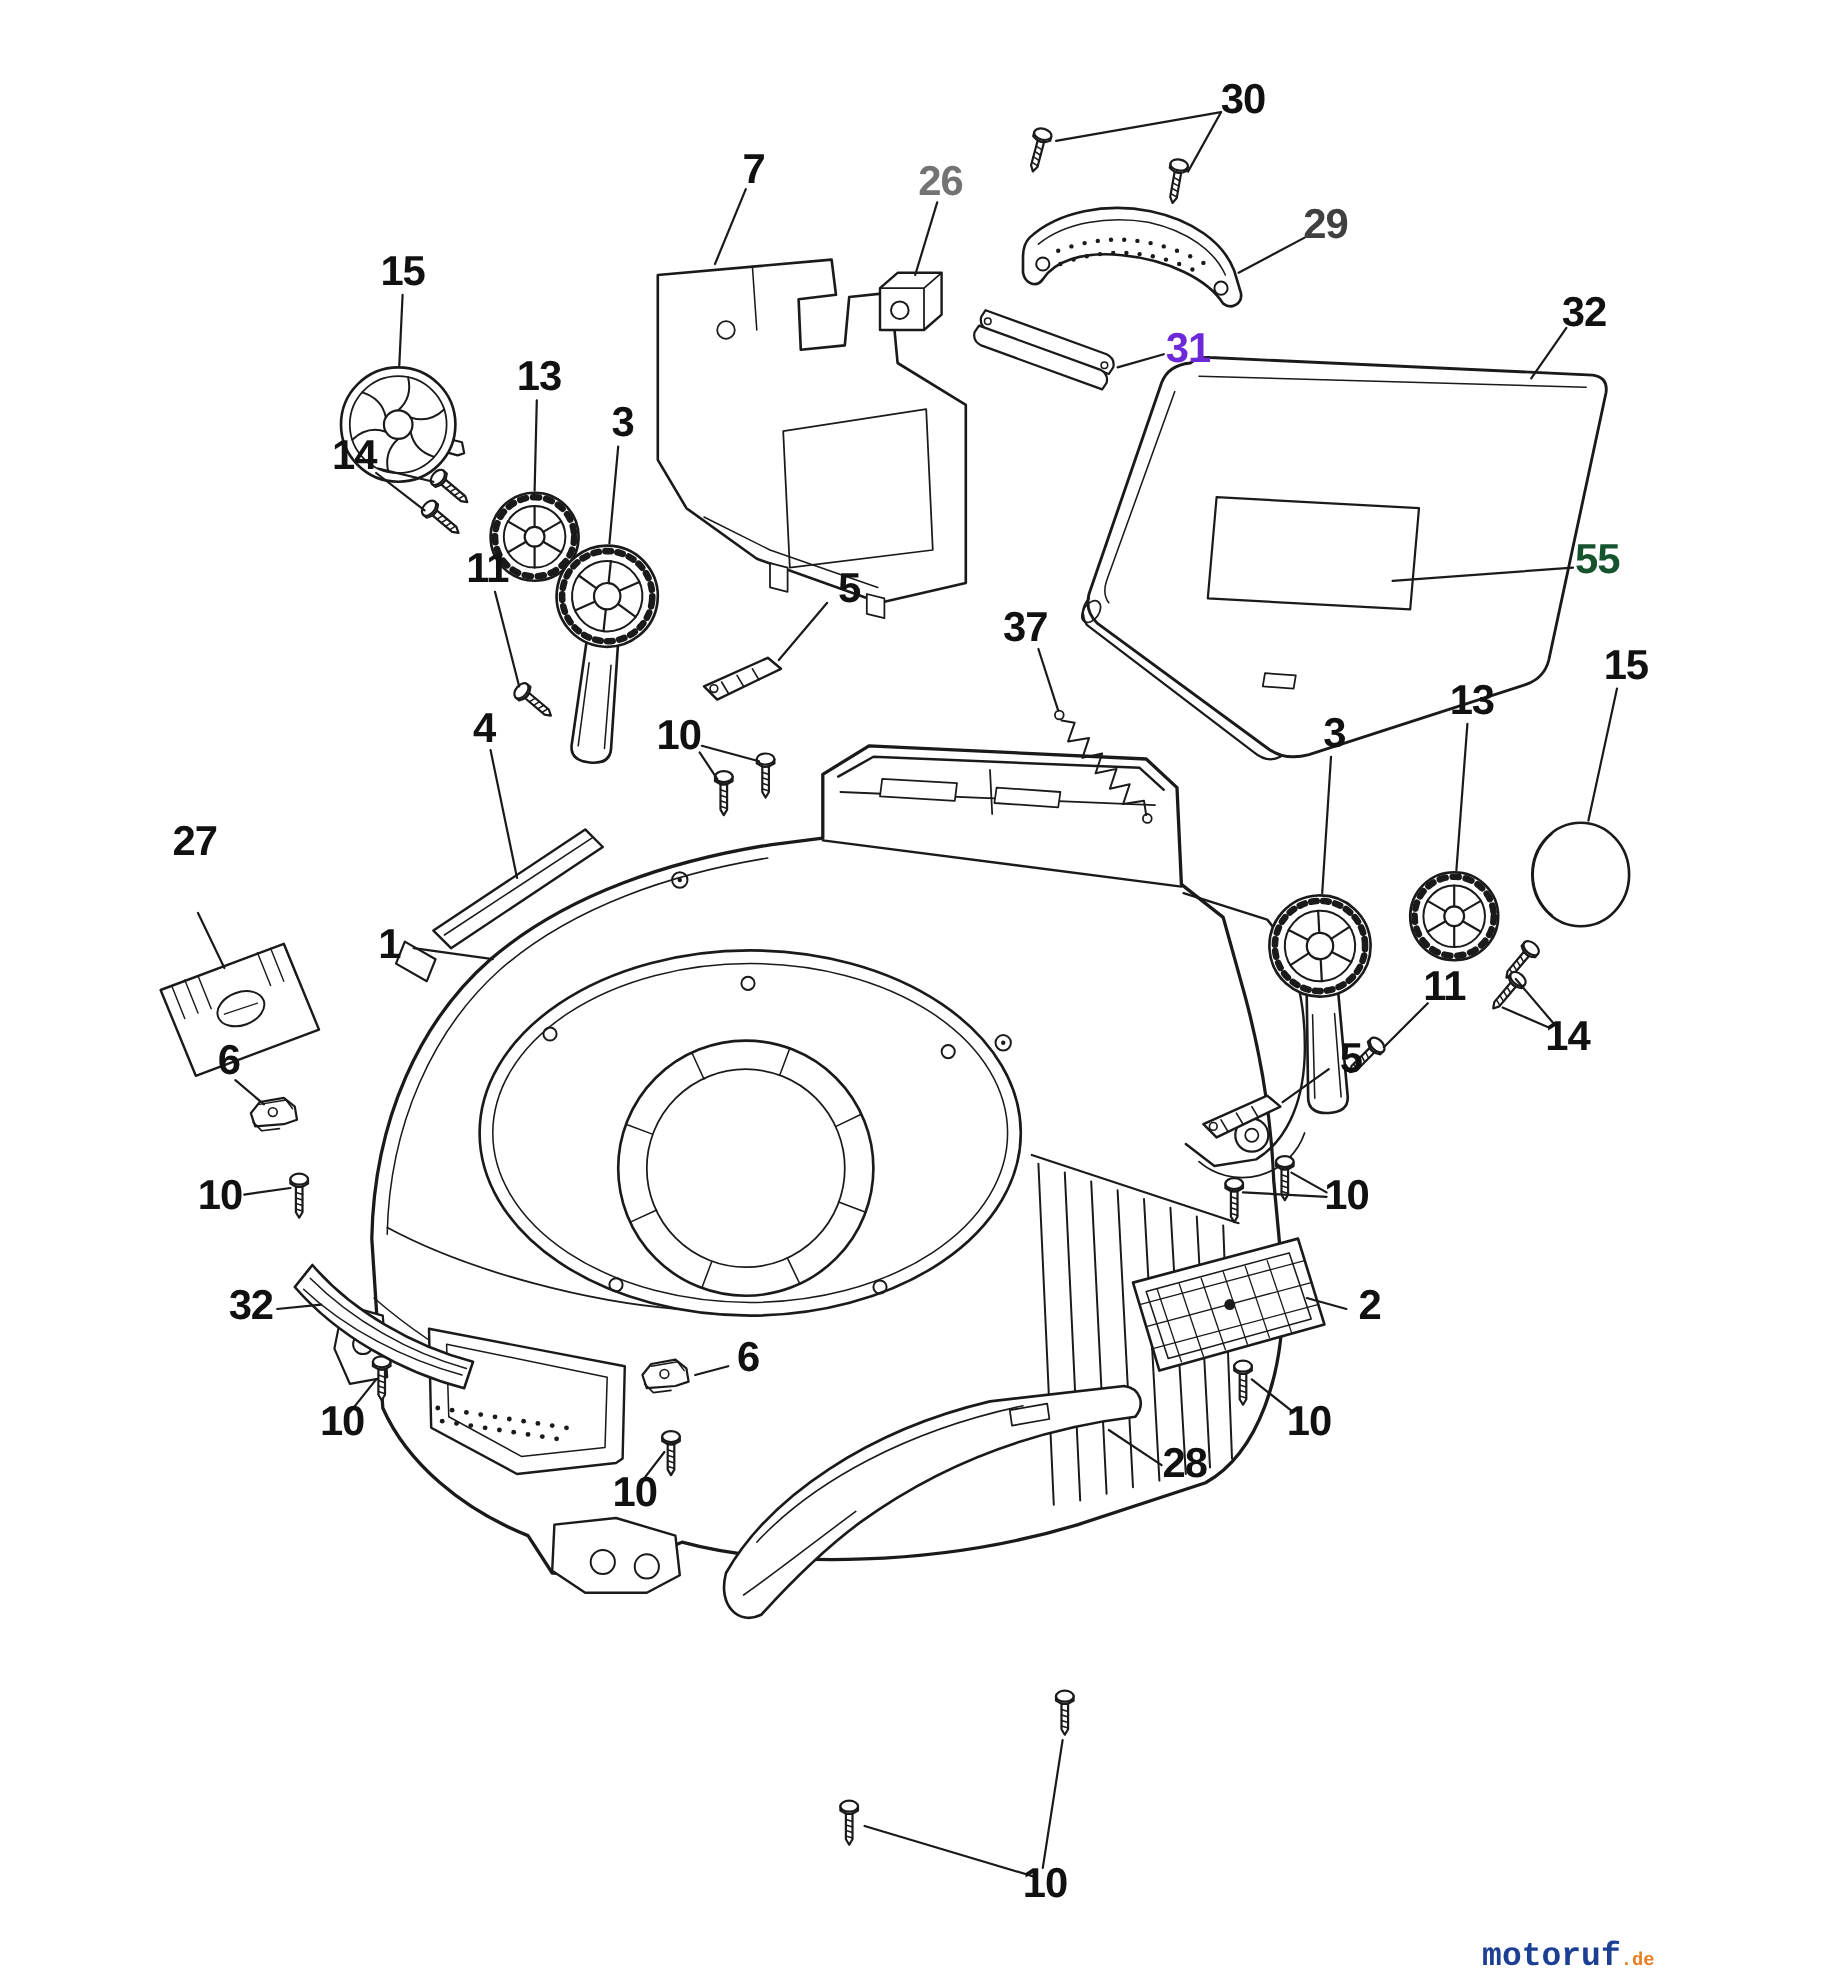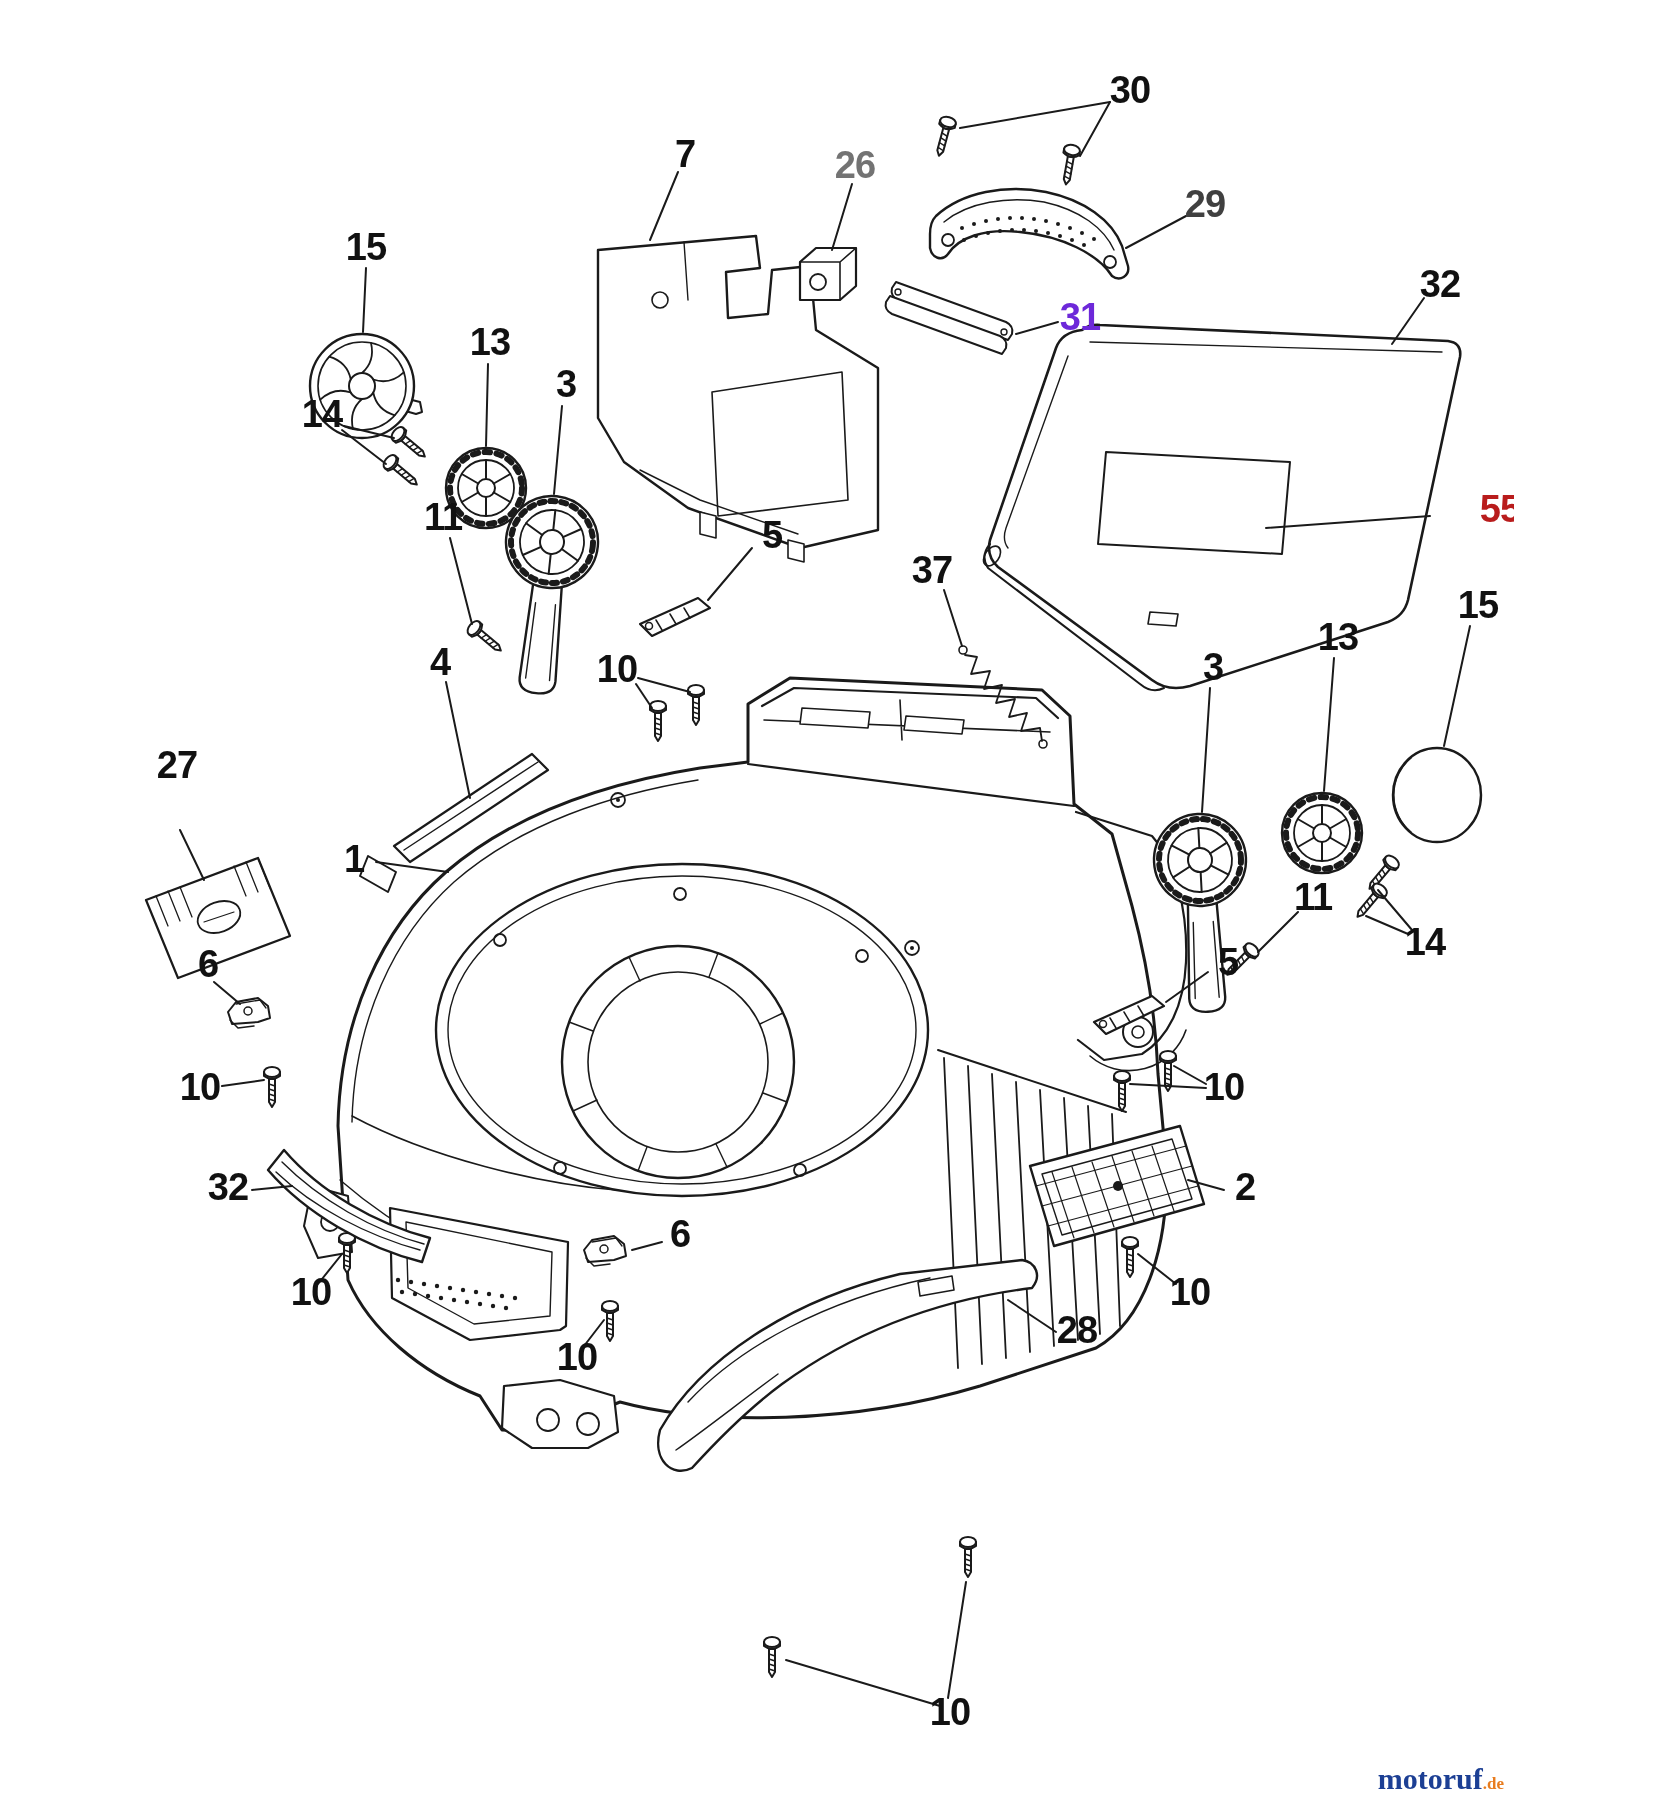--- a/index.html
+++ b/index.html
@@ -11,21 +11,21 @@
   }
   .stage svg { position:absolute; left:0; top:0; }
   .labels-layer { position:absolute; left:0; top:0; width:100%; height:100%; pointer-events:none; }
   .part-label {
     position:absolute; transform:translate(-50%,-55%);
     font:bold 38px "Liberation Sans", sans-serif;
     color:#111111; letter-spacing:-1px; white-space:nowrap;
   }
   .watermark {
     position:absolute; right:10px; bottom:6px;
-    font-family:Liberation Serif, serif; line-height:1;
+    font-family:Liberation Mono, monospace; line-height:1;
   }
   .wm-name { font-weight:bold; font-size:30px; color:#1c3f94; }
   .wm-tld  { font-weight:bold; font-size:17px; color:#e87c1e; }
   [data-name="leader-lines"] line { stroke:#1a1a1a; stroke-width:2; }
 </style>
 </head>
 <body>
 
 <div class="stage" data-name="diagram-page">
 
@@ -367,21 +367,21 @@
       <div class="part-label" data-name="part-label-29" style="left: 1205px; top: 207px; color: #404040;">29</div>
       <div class="part-label" data-name="part-label-54" style="left: 1440px; top: 287px; color: rgb(17, 17, 17);">32</div>
       <div class="part-label" data-name="part-label-15" style="left: 366px; top: 250px; color: rgb(17, 17, 17);">15</div>
       <div class="part-label" data-name="part-label-13" style="left: 490px; top: 345px; color: rgb(17, 17, 17);">13</div>
       <div class="part-label" data-name="part-label-3" style="left: 566px; top: 387px; color: rgb(17, 17, 17);">3</div>
       <div class="part-label" data-name="part-label-31" style="left: 1080px; top: 320px; color: #6d28d9;">31</div>
       <div class="part-label" data-name="part-label-14" style="left: 322px; top: 417px; color: rgb(17, 17, 17);">14</div>
       <div class="part-label" data-name="part-label-11" style="left: 443px; top: 520px; color: rgb(17, 17, 17);">11</div>
       <div class="part-label" data-name="part-label-5" style="left: 772px; top: 538px; color: rgb(17, 17, 17);">5</div>
       <div class="part-label" data-name="part-label-52" style="left: 932px; top: 573px; color: rgb(17, 17, 17);">37</div>
-      <div class="part-label" data-name="part-label-55" style="left: 1452px; top: 512px; color: #b91c1c; margin-left: 48px;">55</div>
+      <div class="part-label" data-name="part-label-55" style="left: 1452px; top: 512px; color: #14532d;">55</div>
       <div class="part-label" data-name="part-label-15" style="left: 1478px; top: 608px; color: rgb(17, 17, 17);">15</div>
       <div class="part-label" data-name="part-label-13" style="left: 1338px; top: 640px; color: rgb(17, 17, 17);">13</div>
       <div class="part-label" data-name="part-label-3" style="left: 1213px; top: 670px; color: rgb(17, 17, 17);">3</div>
       <div class="part-label" data-name="part-label-4" style="left: 440px; top: 665px; color: rgb(17, 17, 17);">4</div>
       <div class="part-label" data-name="part-label-10" style="left: 617px; top: 672px; color: rgb(17, 17, 17);">10</div>
       <div class="part-label" data-name="part-label-14" style="left: 1425px; top: 945px; color: rgb(17, 17, 17);">14</div>
       <div class="part-label" data-name="part-label-27" style="left: 177px; top: 768px; color: rgb(17, 17, 17);">27</div>
       <div class="part-label" data-name="part-label-1" style="left: 354px; top: 862px; color: rgb(17, 17, 17);">1</div>
       <div class="part-label" data-name="part-label-11" style="left: 1313px; top: 900px; color: rgb(17, 17, 17);">11</div>
       <div class="part-label" data-name="part-label-6" style="left: 208px; top: 967px; color: rgb(17, 17, 17);">6</div>

